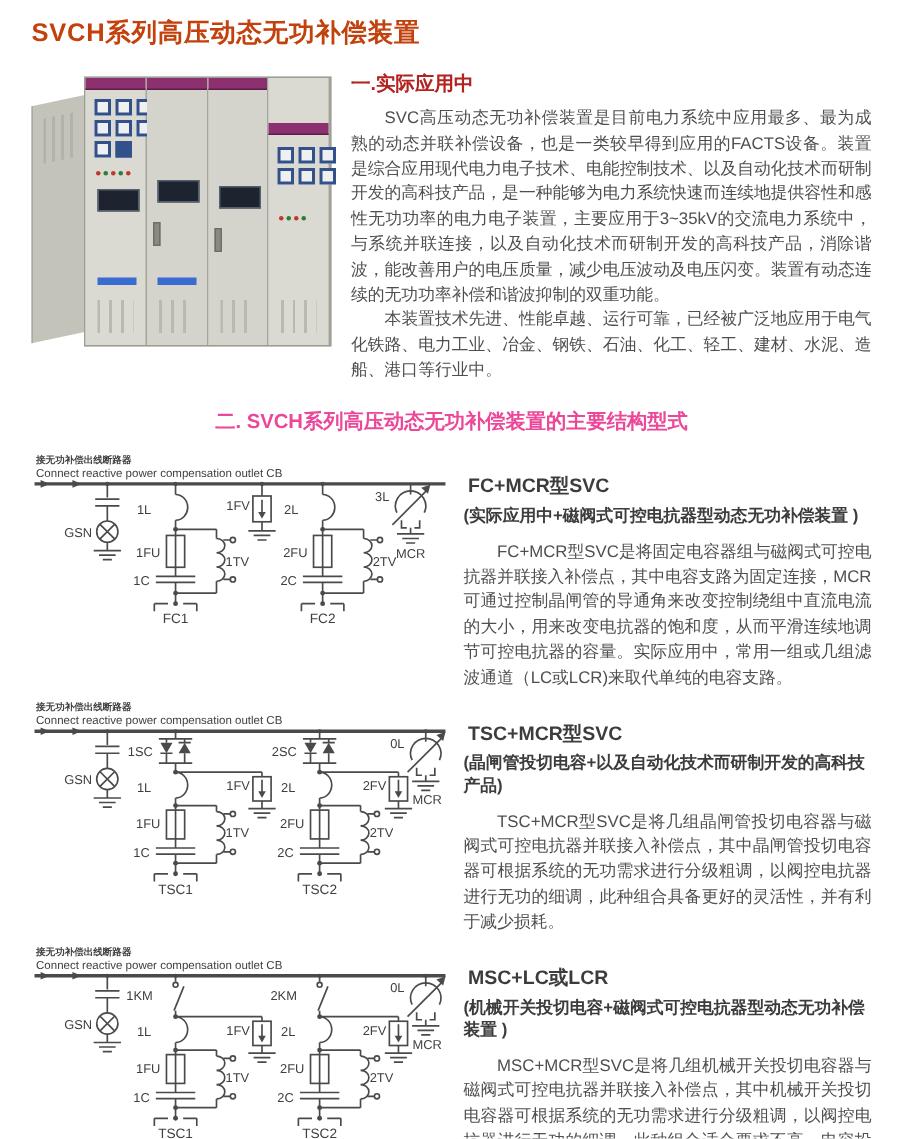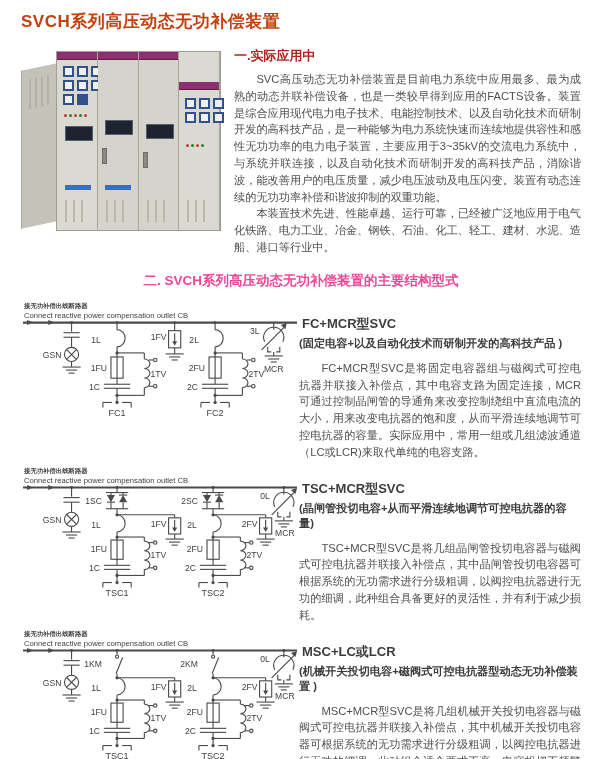--- a/index.html
+++ b/index.html
@@ -33,21 +33,21 @@
   .dot-ind{width:3px;height:3px;border-radius:50%;}
   .lbl-sticker{position:absolute;width:26px;height:5px;background:#3a6bd0;}
   .vents-b{position:absolute;bottom:8px;left:8px;right:8px;height:22px;
     background:repeating-linear-gradient(90deg,#b9b9b0 0 2px,transparent 2px 8px);}
   .handle{position:absolute;width:3px;height:14px;background:#8a8a82;border:1px solid #6f6f68;}
   
   .h-red{color:#b3221f;font-size:13px;font-weight:bold;margin:0 0 6px 0;}
   .overview-text{flex:1;padding-top:2px;}
   p.body{font-size:11.2px;line-height:16.8px;text-align:justify;text-indent:2em;margin:0;color:#4f4f4f;}
   .sec2-heading{text-align:center;color:#ec4899;font-weight:bold;font-size:13.5px;margin:16px 0 10px 0;}
-  .type-row{display:flex;gap:0;margin-bottom:4px;align-items:flex-start;}
+  .type-row{display:flex;gap:10px;margin-bottom:4px;align-items:flex-start;}
   .diagram{width:278px;flex:none;}
   .type-text{flex:1;padding-top:12px;}
   .type-title{font-size:13px;font-weight:bold;color:#3c3c3c;margin:3px;}
   .type-sub{font-size:11.2px;font-weight:bold;color:#3c3c3c;margin:3px 0 9px 0;}
   
   svg.dg{display:block;}
   .dg line,.dg path,.dg rect,.dg circle,.dg polyline{stroke:#4a4a4a;fill:none;stroke-width:1.1;}
   .dg .bus{stroke-width:2.2;}
   .dg polygon{fill:#4a4a4a;stroke:none;}
   .dg circle.nd{fill:#4a4a4a;stroke:none;}
@@ -249,21 +249,21 @@
           <path d="M256,46 V51 H252.5"></path>
         <line x1="250" y1="51" x2="250" y2="55"></line>
         <line x1="241" y1="55" x2="259" y2="55"></line>
           <line x1="244.5" y1="58" x2="255.5" y2="58"></line>
           <line x1="247" y1="61" x2="253" y2="61"></line>
         <text x="250" y="71" text-anchor="middle">MCR</text>
       </g>
     </svg>
     <div class="type-text">
       <p class="type-title">FC+MCR型SVC</p>
-      <p class="type-sub">(固定电容+以及自动化技术而研制开发的高科技产品 )</p>
+      <p class="type-sub">(实际应用中+磁阀式可控电抗器型动态无功补偿装置 )</p>
       <p class="body">FC+MCR型SVC是将固定电容器组与磁阀式可控电抗器并联接入补偿点，其中电容支路为固定连接，MCR可通过控制晶闸管的导通角来改变控制绕组中直流电流的大小，用来改变电抗器的饱和度，从而平滑连续地调节可控电抗器的容量。实际应用中，常用一组或几组滤波通道（LC或LCR)来取代单纯的电容支路。</p>
     </div>
   </div>
 
   <div class="type-row">
     <svg class="dg diagram" width="278" height="137" viewBox="0 0 275 135">
       <text class="tiny" x="3" y="8">接无功补偿出线断路器</text>
       <text class="en" x="3" y="17.5">Connect reactive power compensation outlet CB</text>
       <g>
         <line class="bus" x1="2" y1="22" x2="273" y2="22"></line>
@@ -410,21 +410,21 @@
           <path d="M266,46 V51 H262.5"></path>
         <line x1="260" y1="51" x2="260" y2="55"></line>
         <line x1="251" y1="55" x2="269" y2="55"></line>
           <line x1="254.5" y1="58" x2="265.5" y2="58"></line>
           <line x1="257" y1="61" x2="263" y2="61"></line>
         <text x="261" y="70" text-anchor="middle">MCR</text>
       </g>
     </svg>
     <div class="type-text">
       <p class="type-title">TSC+MCR型SVC</p>
-      <p class="type-sub">(晶闸管投切电容+从而平滑连续地调节可控电抗器的容量)</p>
+      <p class="type-sub">(晶闸管投切电容+以及自动化技术而研制开发的高科技产品)</p>
       <p class="body">TSC+MCR型SVC是将几组晶闸管投切电容器与磁阀式可控电抗器并联接入补偿点，其中晶闸管投切电容器可根据系统的无功需求进行分级粗调，以阀控电抗器进行无功的细调，此种组合具备更好的灵活性，并有利于减少损耗。</p>
     </div>
   </div>
 
   <div class="type-row">
     <svg class="dg diagram" width="278" height="137" viewBox="0 0 275 135">
       <text class="tiny" x="3" y="8">接无功补偿出线断路器</text>
       <text class="en" x="3" y="17.5">Connect reactive power compensation outlet CB</text>
       <g>
         <line class="bus" x1="2" y1="22" x2="273" y2="22"></line>

